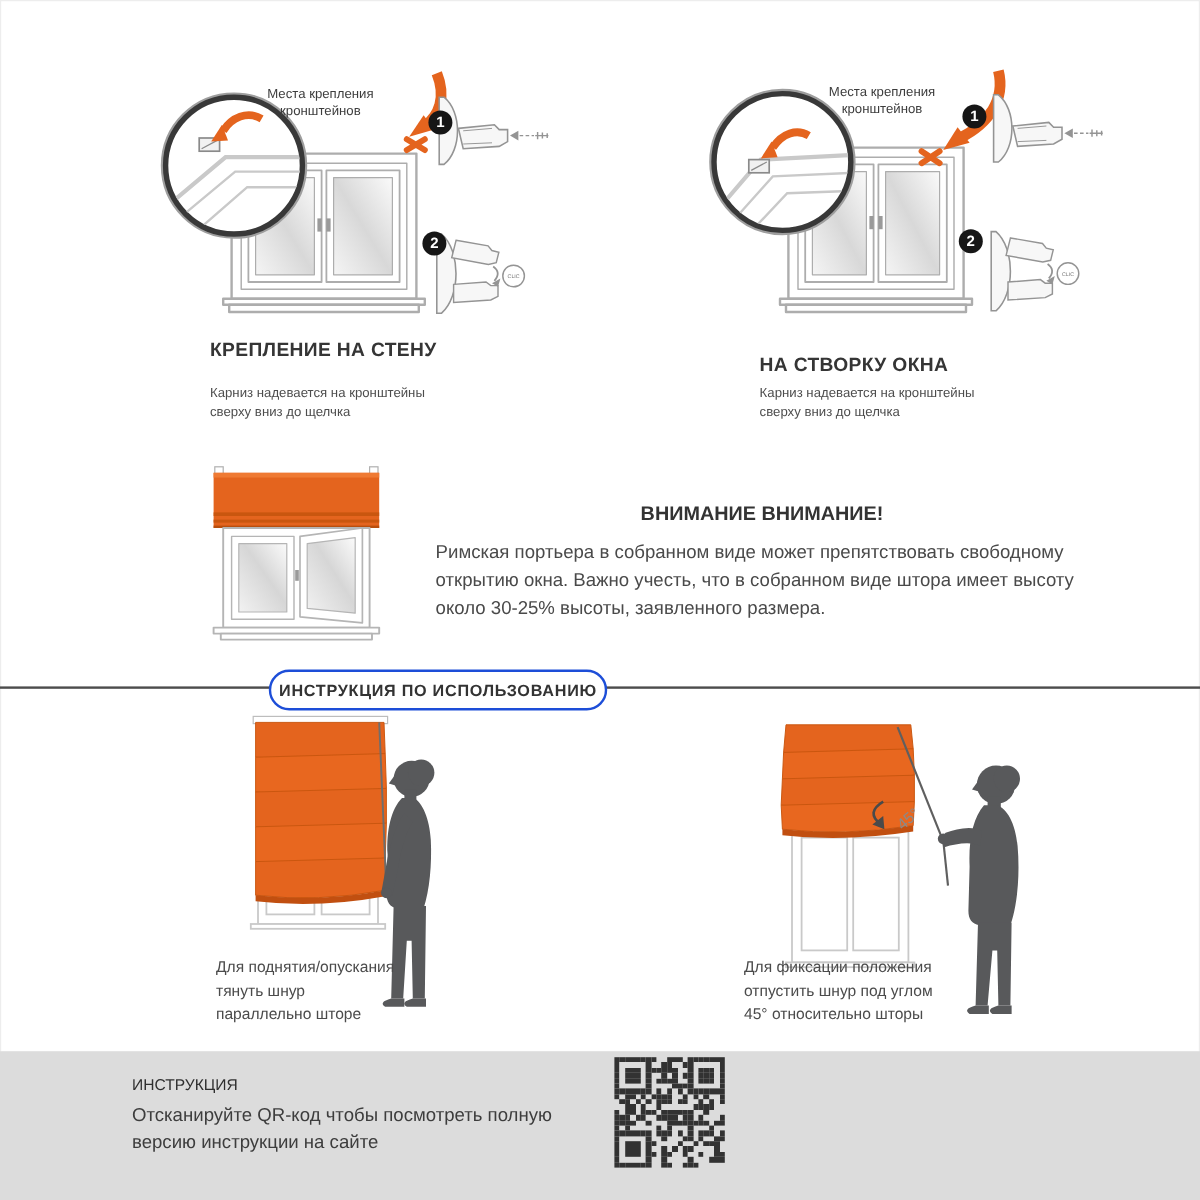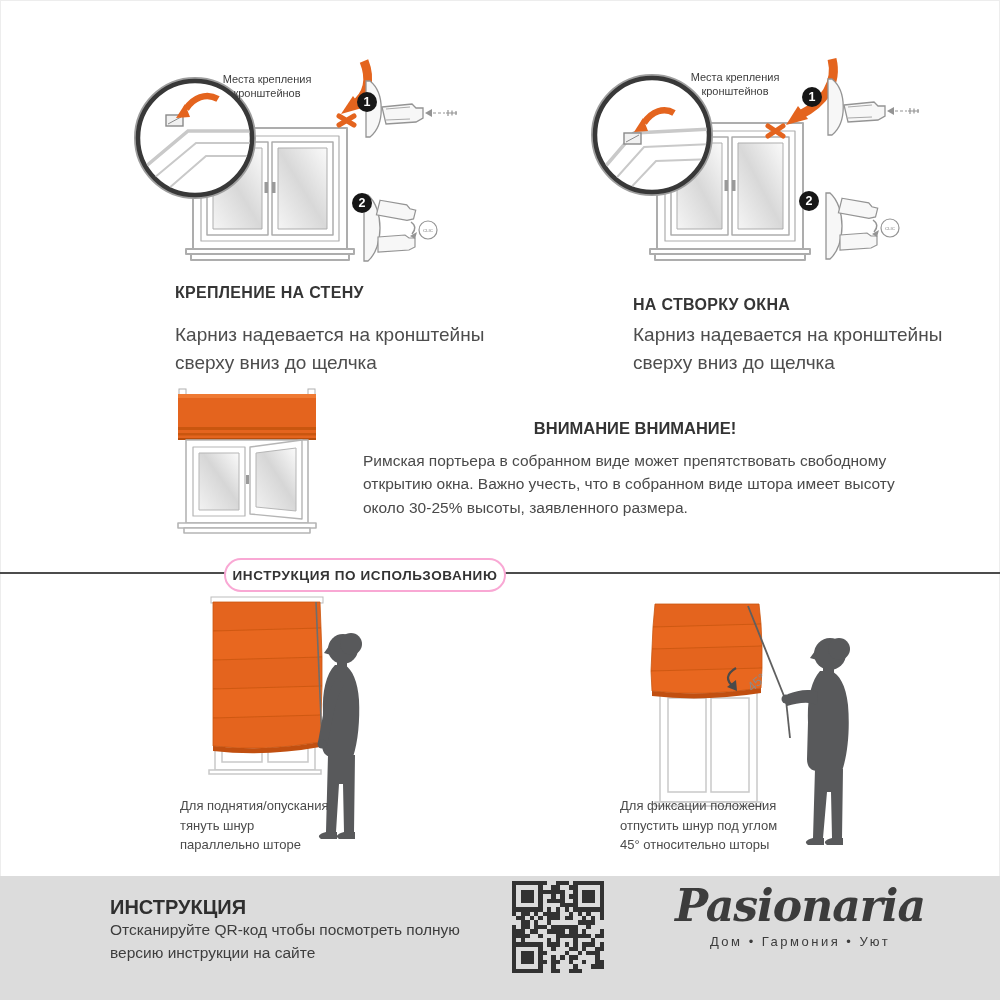--- a/index.html
+++ b/index.html
@@ -6,36 +6,36 @@
   .page{position:relative;width:1000px;height:1000px;background:#fff;overflow:hidden;
         font-family:"Liberation Sans", sans-serif;color:#3a3a3a;box-shadow:inset 0 0 0 1px #ededed;}
   .abs{position:absolute;}
   
   .diagram{position:absolute;width:330px;height:245px;}
   .bracket-label{position:absolute;width:150px;text-align:center;font-size:11px;line-height:1.25;
                  color:#3d3d3d;white-space:pre-line;}
   .badge{position:absolute;width:20px;height:20px;border-radius:50%;background:#161616;color:#fff;
          font-size:12.5px;font-weight:bold;display:flex;align-items:center;justify-content:center;}
   .mount-title{position:absolute;font-size:16px;font-weight:800;letter-spacing:.3px;color:#353535;margin:0;}
-  .mount-body{position:absolute;font-size:19px;line-height:1.45;color:#4d4d4d;margin:0;white-space:pre-line;}
+  .mount-body{position:absolute;font-size:11px;line-height:1.45;color:#4d4d4d;margin:0;white-space:pre-line;}
   
   .notice-title{position:absolute;width:540px;text-align:center;font-size:16.5px;font-weight:800;color:#333;margin:0;}
   .notice-body{position:absolute;width:545px;font-size:15.5px;line-height:1.5;color:#4a4a4a;margin:0;}
   
   .divider-line{position:absolute;left:0;right:0;height:2px;background:#4c4c4c;}
-  .divider-pill{position:absolute;width:278px;height:30px;background:#fff;border:2px solid #f9a8d4;
+  .divider-pill{position:absolute;width:278px;height:30px;background:#fff;border:2px solid #1d4ed8;
                 border-radius:17px;display:flex;align-items:center;justify-content:center;
                 font-size:13.5px;font-weight:700;letter-spacing:.6px;color:#333;z-index:2;}
   
   .usage-fig{position:absolute;width:255px;height:255px;}
   .caption{position:absolute;font-size:13px;line-height:1.5;color:#4b4b4b;margin:0;white-space:pre-line;}
   
   .footer{position:absolute;left:0;right:0;top:876px;height:124px;background:#dcdcdc;
           border-bottom:6px solid #d4d4d4;}
-  .footer-title{position:absolute;left:110px;top:20px;font-size:20px;font-weight:700;color:#2f2f2f;margin:0;}
+  .footer-title{position:absolute;left:110px;top:20px;font-size:13px;font-weight:400;color:#2f2f2f;margin:0;}
   .footer-body{position:absolute;left:110px;top:42px;width:400px;font-size:15.5px;line-height:1.5;
                color:#3d3d3d;margin:0;white-space:pre-line;}
   .qr{position:absolute;left:512px;top:5px;width:92px;height:92px;display:grid;
       grid-template-columns:repeat(21,1fr);grid-template-rows:repeat(21,1fr);}
   .qr div.on{background:#323232;}
   .brand-box{position:absolute;left:655px;top:6px;width:290px;text-align:center;}
   .brand{font-family:"DejaVu Serif", serif;font-style:italic;font-weight:bold;font-size:44px;
          color:#3c3c3c;letter-spacing:-1px;line-height:1.1;}
   .tagline{margin-top:4px;font-size:13px;letter-spacing:2.5px;color:#3c3c3c;}
   svg text{font-family:"Liberation Sans", sans-serif;}
@@ -760,19 +760,15 @@
         <div></div>
         <div class="on"></div>
         <div class="on"></div>
         <div class="on"></div>
         <div></div>
         <div></div>
         <div></div>
         <div></div>
         <div></div>
       </div>
-    <div class="brand-box">
-      <div class="brand">Pasionaria</div>
-      <div class="tagline">Дом  •  Гармония  •  Уют</div>
-    </div>
   </footer>
 
 </div>
 
 </body></html>

